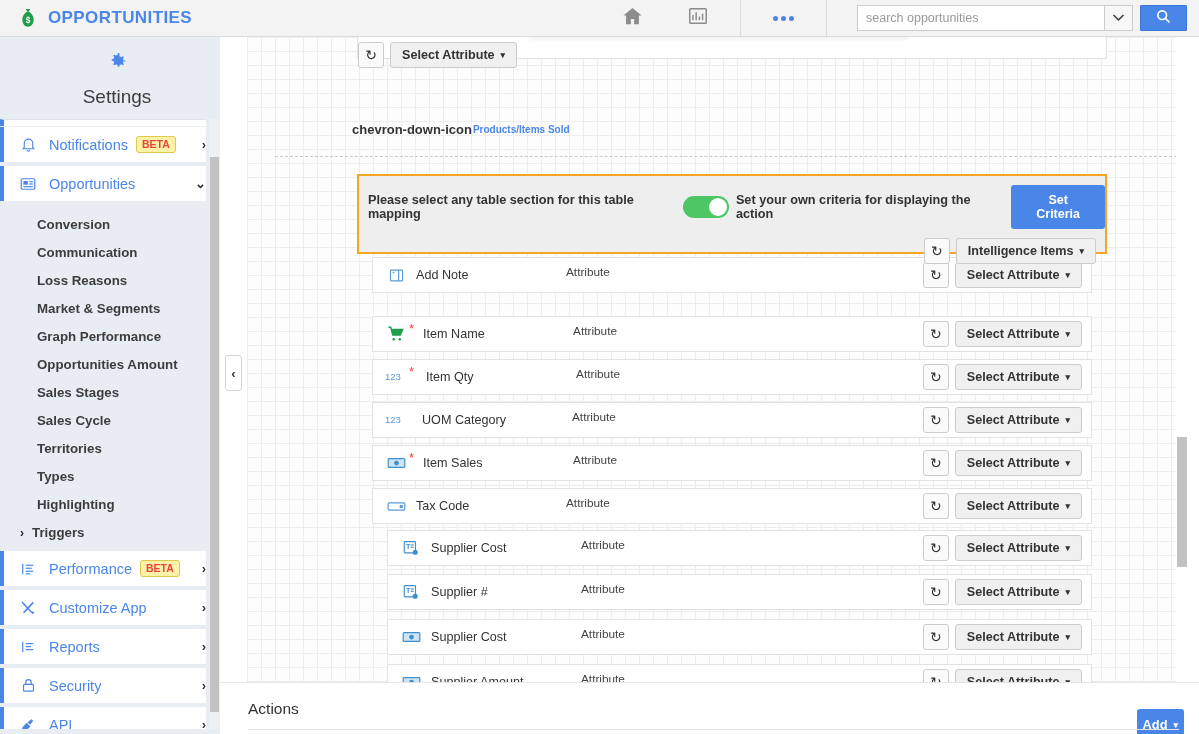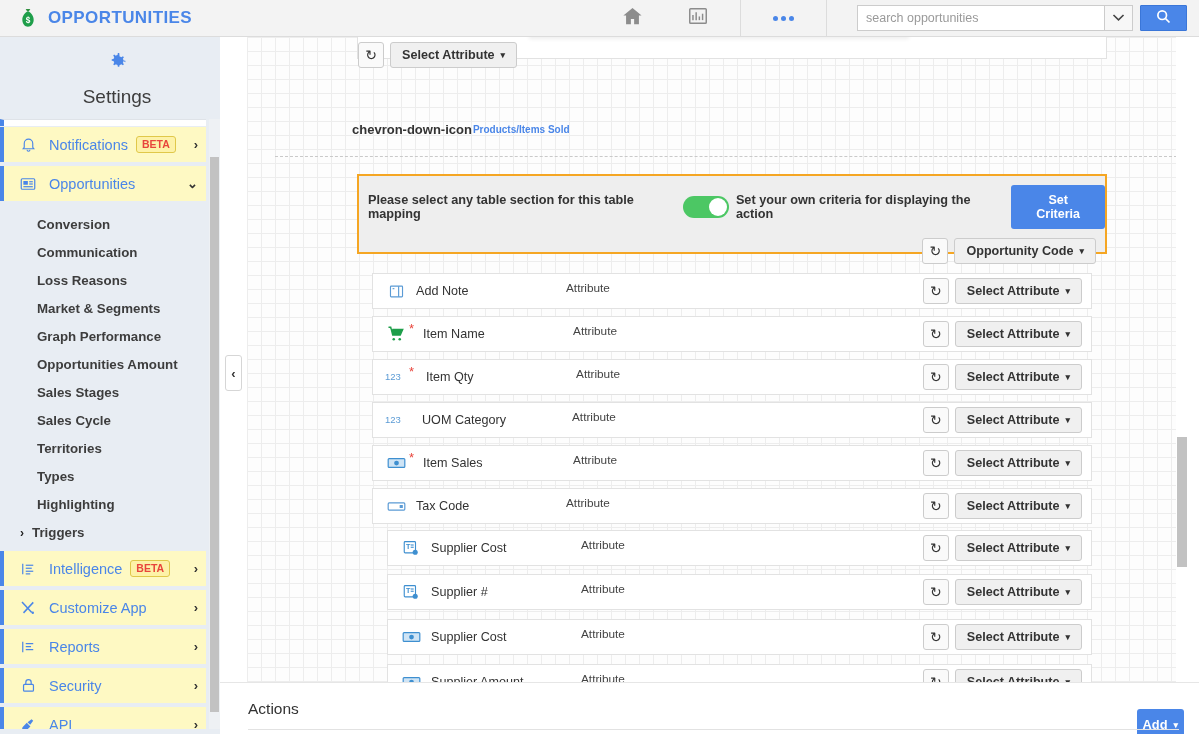--- a/index.html
+++ b/index.html
@@ -103,24 +103,24 @@
     background: #fff;
     border-top: 1px solid #dfe3e8;
     height: 7px;
     border-left: 4px solid #4a86e8;
     margin-bottom: 1px;
   }
 
   .nav-item {
     display: flex; align-items: center;
     height: 35px;
-    background: #fef9c3;
+    background: #ffffff;
     border-left: 4px solid #4a86e8;
     margin-bottom: 4px;
-    padding-left: 14px; padding-right: 8px;
+    padding-left: 14px; padding-right: 0;
     cursor: pointer;
   }
   .nav-item .ni-icon { width: 20px; display:flex; align-items:center; justify-content:center; }
   .nav-item .ni-label {
     color: #4a86e8; font-size: 14.5px;
     margin-left: 11px;
   }
   .badge-beta {
     margin-left: 8px;
     background: #fdf2a8;
@@ -483,21 +483,21 @@
       <div class="nav-item">
         <span class="ni-icon">
           <svg width="18" height="18" viewBox="0 0 24 24" fill="none" stroke="#4a86e8" stroke-width="1.6">
             <line x1="5" y1="5" x2="5" y2="19"></line>
               <line x1="9" y1="7" x2="19" y2="7"></line>
             <line x1="9" y1="11" x2="17" y2="11"></line>
               <line x1="9" y1="15" x2="19" y2="15"></line>
               <line x1="9" y1="18.5" x2="15" y2="18.5"></line>
           </svg>
         </span>
-        <span class="ni-label">Intelligence</span>
+        <span class="ni-label">Performance</span>
         <span class="badge-beta">BETA</span>
         <span class="nav-chev">›</span>
       </div>
 
       <div class="nav-item">
         <span class="ni-icon">
           <svg width="18" height="18" viewBox="0 0 24 24" fill="none" stroke="#4a86e8" stroke-width="2">
             <line x1="4" y1="4" x2="17" y2="18"></line>
               <line x1="19" y1="4.5" x2="6" y2="18.5"></line>
             <circle cx="18.4" cy="18.4" r="1.6" fill="#4a86e8" stroke="none"></circle>
@@ -579,29 +579,29 @@
         <span class="crit-text">Please select any table section for this table mapping</span>
         <div class="toggle">
             <div class="knob"></div>
           </div>
         <span class="crit-text">Set your own criteria for displaying the action</span>
         <button class="btn-set-criteria">Set Criteria</button>
       </div>
       <div class="crit-row2">
         <div class="reset-btn">↻</div>
         <div class="sel-btn">
-          <span>Opportunity Code</span>
+          <span>Intelligence Items</span>
           <span class="cd">▾</span>
         </div>
       </div>
     </div>
 
     <div class="rows">
 
-      <div class="attr-row" style="left:125px;top:236px;width:720px;">
+      <div class="attr-row" style="left:125px;top:220px;width:720px;">
         <span class="attr-icon">
           <svg width="17" height="17" viewBox="0 0 24 24" fill="none" stroke="#5b9bd5" stroke-width="1.6">
             <rect x="3.5" y="4.5" width="17" height="15" rx="1"></rect>
               <line x1="15" y1="4.5" x2="15" y2="19.5"></line>
             <line x1="6.5" y1="8" x2="9" y2="8"></line>
           </svg>
         </span>
         <span class="attr-name">Add Note</span>
         <span class="attr-type">Attribute</span>
         <div class="attr-right">

